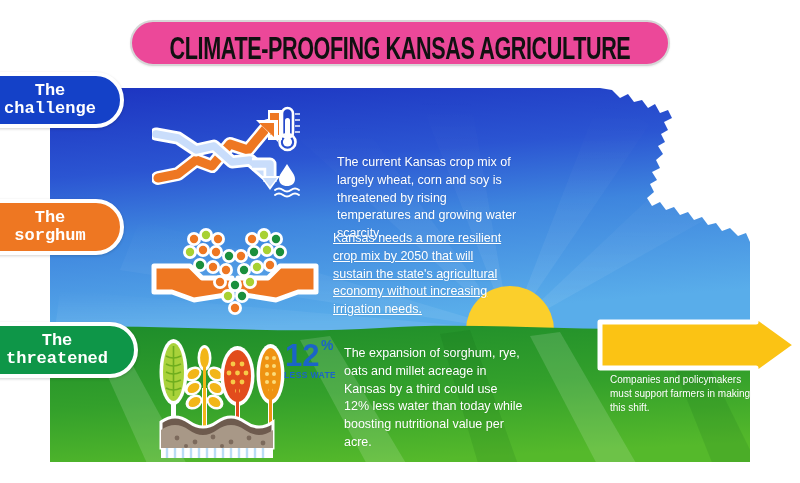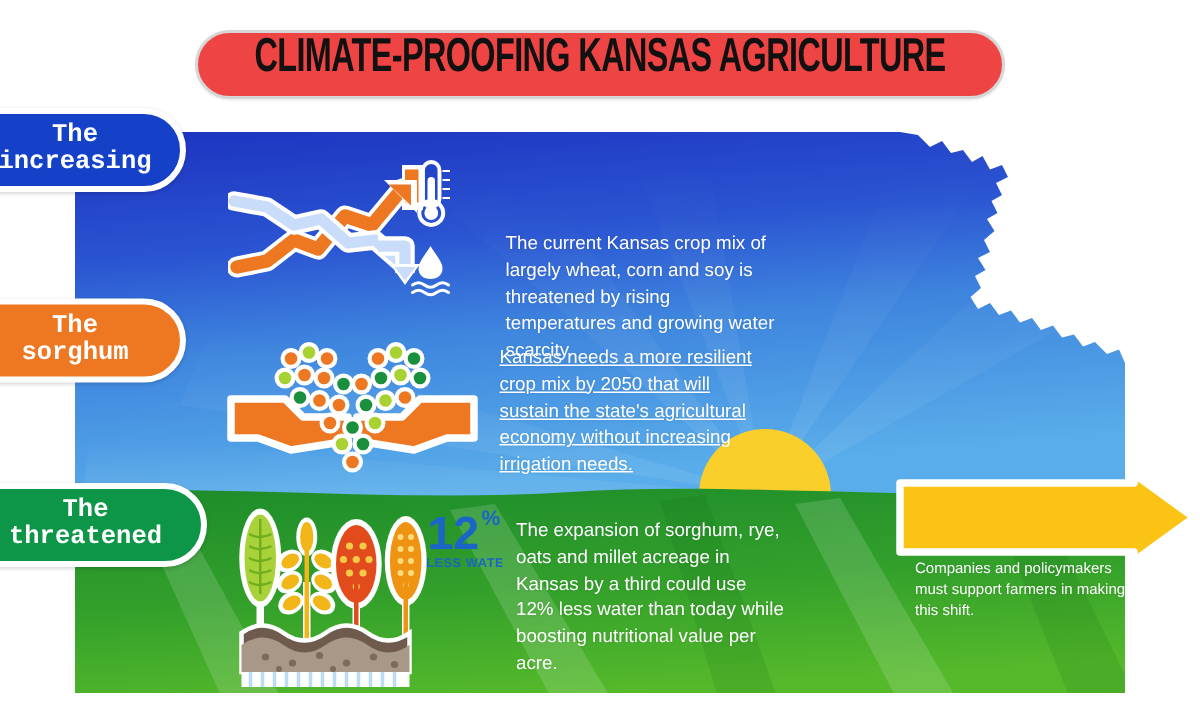--- a/index.html
+++ b/index.html
@@ -8,24 +8,24 @@
     background:#ffffff;
     font-family:"Liberation Sans", sans-serif;
     overflow:hidden;
     position:relative;
   }
 
   
   #title-bar{
     position:absolute; left:130px; top:20px;
     width:540px; height:46px;
-    background:#ef4444;
+    background:#ec4899;
     border:2px solid #d6d6d6;
     border-radius:23px;
-    display:flex; align-items:flex-start; justify-content:center;
+    display:flex; align-items:flex-end; justify-content:center;
     z-index:40;
     box-shadow:0 1px 2px rgba(0,0,0,.08);
   }
   #title-text{
     font-family:"Liberation Sans", sans-serif;
     font-weight:bold;
     font-size:27px;
     letter-spacing:-0.5px;
     color:#111111;
     transform:scaleX(0.80) scaleY(1.18);
@@ -163,21 +163,21 @@
   </svg>
 </div>
 
 <div id="title-bar">
   <div id="title-text">CLIMATE-PROOFING KANSAS AGRICULTURE</div>
 </div>
 
 <div class="pill" id="pill-challenge">
   <div>
     <span>The</span>
-    <span>increasing</span>
+    <span>challenge</span>
   </div>
 </div>
 <div class="pill" id="pill-solution">
   <div>
     <span>The</span>
     <span>sorghum</span>
   </div>
 </div>
 <div class="pill" id="pill-opportunity">
   <div>

